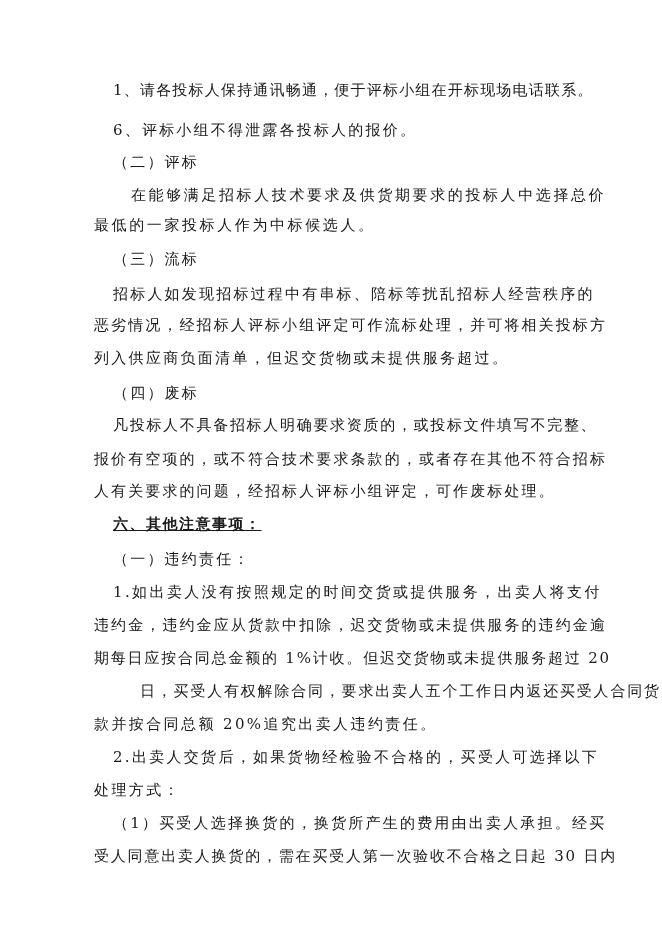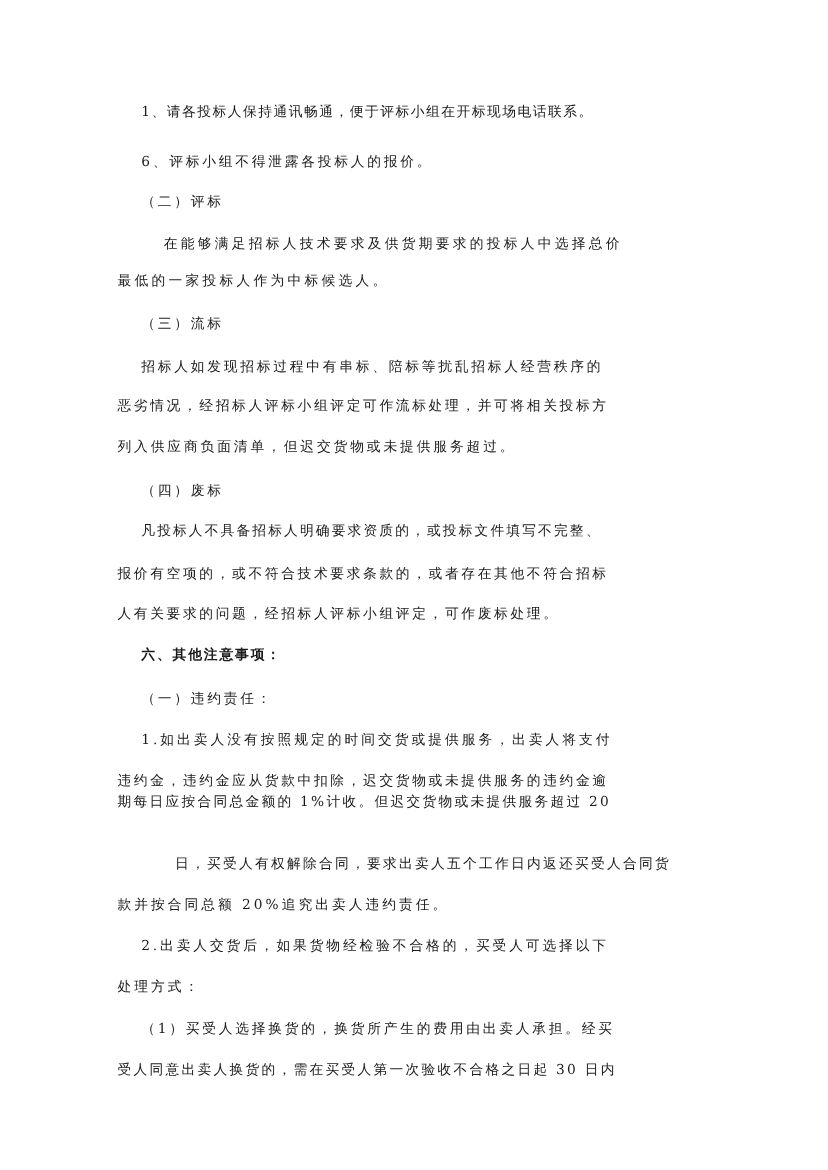--- a/index.html
+++ b/index.html
@@ -1,27 +1,27 @@
 <!DOCTYPE html>
 <html><head>
 <meta charset="utf-8">
 <style>
   html, body { margin: 0; padding: 0; background: #ffffff; }
   body { width: 662px; height: 936px; position: relative; overflow: hidden; }
   .page {
     position: absolute; left: 0; top: 0; width: 662px; height: 828px;
     background: #ffffff; color: #1a1a1a;
     font-family: "DejaVu Serif", "Liberation Serif", serif;
-    font-size: 11px;
+    font-size: 15px;
   }
   .line {
     position: absolute; white-space: nowrap; letter-spacing: 2.2px;
     line-height: 20px;
   }
-  .bold { font-weight: bold; }
+  .bold { font-weight: bold; text-decoration: underline; }
 </style>
 </head>
 <body>
 
 <div class="page">
   <div id="lines">
       <div class="line" style="left: 113px; top: 80px; letter-spacing: 1.2px;">1、请各投标人保持通讯畅通，便于评标小组在开标现场电话联系。</div>
       <div class="line" style="left: 113px; top: 120px; letter-spacing: 2.2px;">6、评标小组不得泄露各投标人的报价。</div>
       <div class="line" style="left: 113px; top: 152px; letter-spacing: 2.2px;">（二）评标</div>
       <div class="line" style="left: 131px; top: 185px; letter-spacing: 2.6px;">在能够满足招标人技术要求及供货期要求的投标人中选择总价</div>
@@ -31,21 +31,21 @@
       <div class="line" style="left: 94px; top: 315px; letter-spacing: 2.1px;">恶劣情况，经招标人评标小组评定可作流标处理，并可将相关投标方</div>
       <div class="line" style="left: 94px; top: 348px; letter-spacing: 2.3px;">列入供应商负面清单，但迟交货物或未提供服务超过。</div>
       <div class="line" style="left: 113px; top: 383px; letter-spacing: 2.2px;">（四）废标</div>
       <div class="line" style="left: 113px; top: 415px; letter-spacing: 1.7px;">凡投标人不具备招标人明确要求资质的，或投标文件填写不完整、</div>
       <div class="line" style="left: 94px; top: 449px; letter-spacing: 2.1px;">报价有空项的，或不符合技术要求条款的，或者存在其他不符合招标</div>
       <div class="line" style="left: 94px; top: 481px; letter-spacing: 2.1px;">人有关要求的问题，经招标人评标小组评定，可作废标处理。</div>
       <div class="line bold" style="left: 113px; top: 514px; letter-spacing: 1.5px;">六、其他注意事项：</div>
       <div class="line" style="left: 113px; top: 549px; letter-spacing: 2.2px;">（一）违约责任：</div>
       <div class="line" style="left: 113px; top: 582px; letter-spacing: 2.4px;">1.如出卖人没有按照规定的时间交货或提供服务，出卖人将支付</div>
       <div class="line" style="left: 94px; top: 615px; letter-spacing: 2.1px;">违约金，违约金应从货款中扣除，迟交货物或未提供服务的违约金逾</div>
-      <div class="line" style="left: 94px; top: 632px; letter-spacing: 1.8px;">期每日应按合同总金额的 1%计收。但迟交货物或未提供服务超过 20</div>
+      <div class="line" style="left: 94px; top: 648px; letter-spacing: 1.8px;">期每日应按合同总金额的 1%计收。但迟交货物或未提供服务超过 20</div>
       <div class="line" style="left: 94px; top: 681px; letter-spacing: 1.8px; margin-left: 46px;">日，买受人有权解除合同，要求出卖人五个工作日内返还买受人合同货</div>
       <div class="line" style="left: 94px; top: 714px; letter-spacing: 2.4px; text-align: center;">款并按合同总额 20%追究出卖人违约责任。</div>
       <div class="line" style="left: 113px; top: 747px; letter-spacing: 2.3px;">2.出卖人交货后，如果货物经检验不合格的，买受人可选择以下</div>
       <div class="line" style="left: 94px; top: 780px; letter-spacing: 2.4px;">处理方式：</div>
       <div class="line" style="left: 113px; top: 813px; letter-spacing: 2.2px;">（1）买受人选择换货的，换货所产生的费用由出卖人承担。经买</div>
       <div class="line" style="left: 94px; top: 846px; letter-spacing: 1.8px;">受人同意出卖人换货的，需在买受人第一次验收不合格之日起 30 日内</div>
     </div>
 </div>
 
 </body></html>

